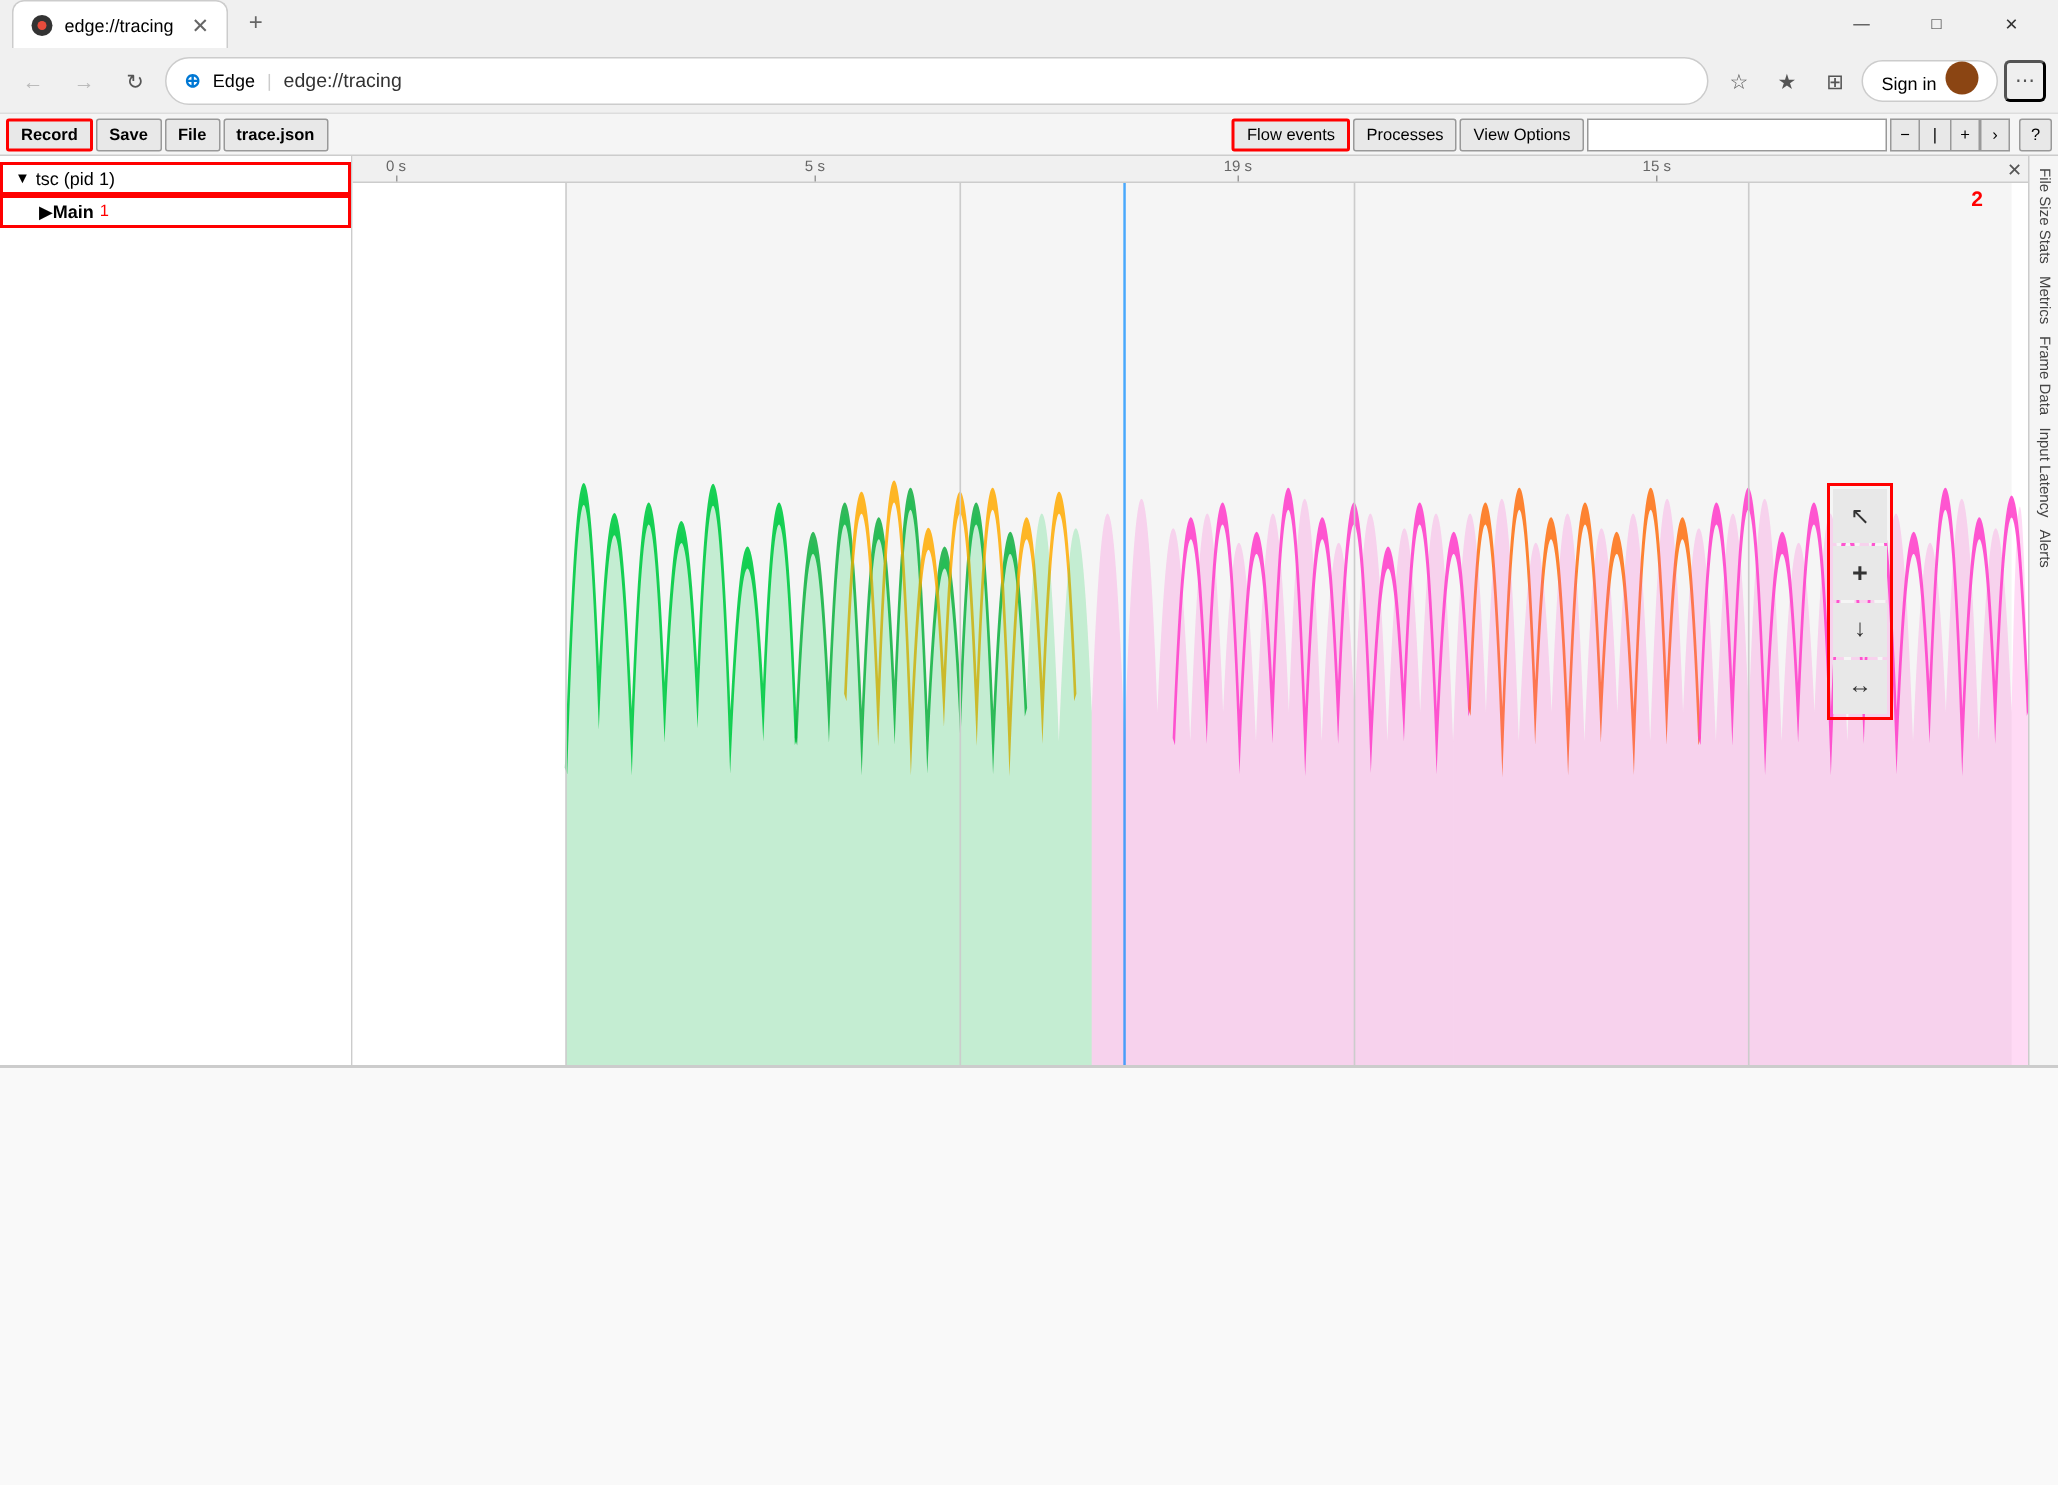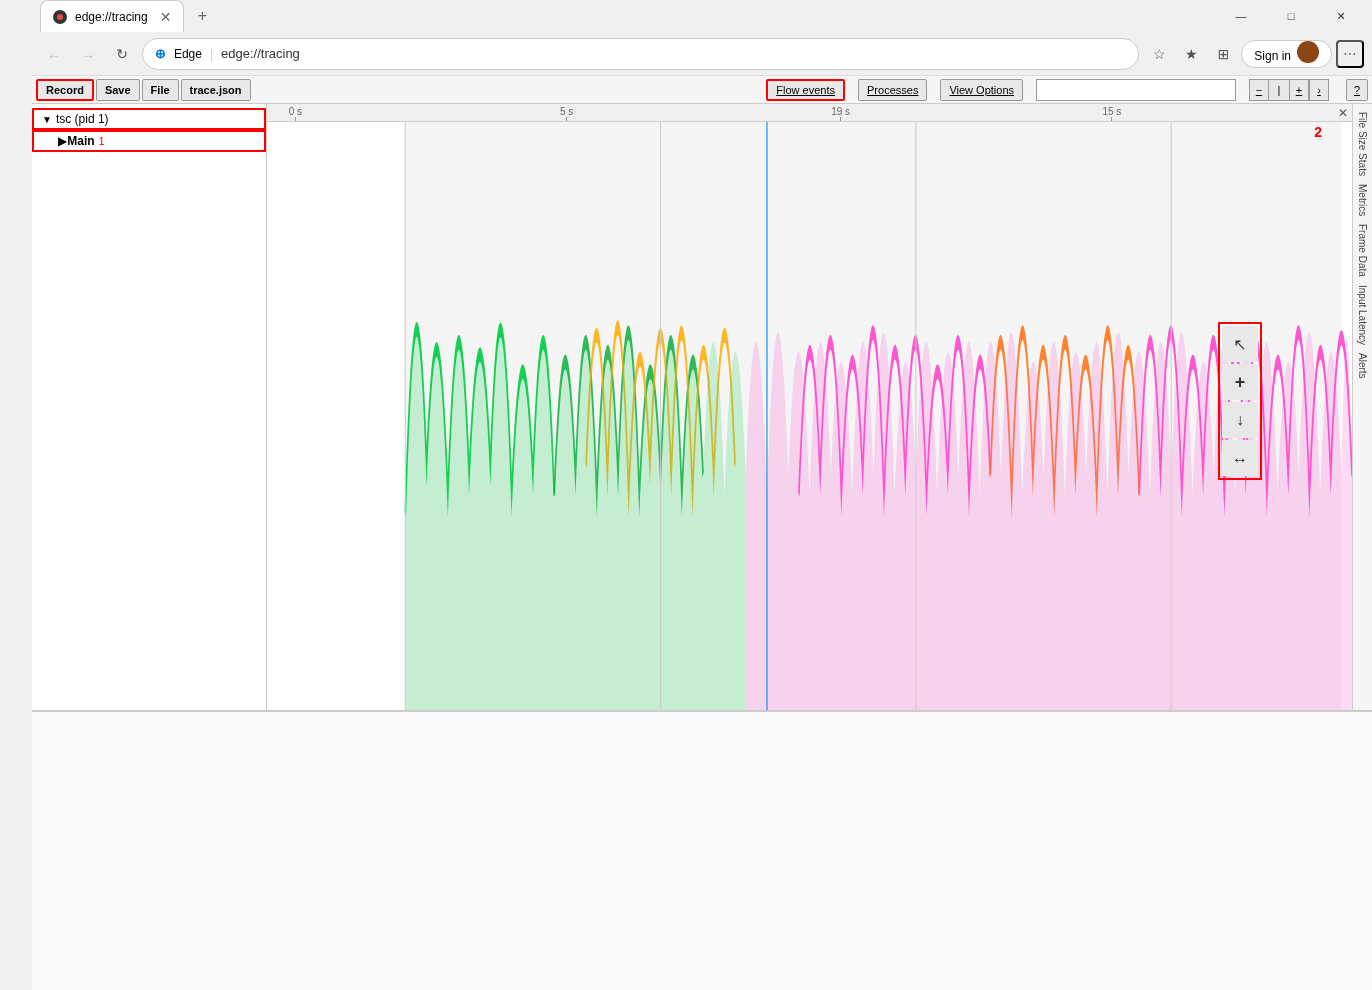--- a/index.html
+++ b/index.html
@@ -1,19 +1,19 @@
 <!DOCTYPE html>
 <html><head>
   <meta charset="utf-8">
   <style>
     * { margin: 0; padding: 0; box-sizing: border-box; }
     body { font-family: 'Segoe UI', Arial, sans-serif; font-size: 12px; background: #f0f0f0; width: 1372px; height: 990px; overflow: hidden; }
 
     
-    .browser-window { width: 1372px; height: 990px; background: #f0f0f0; display: flex; flex-direction: column; padding-left: 32px; }
+    .browser-window { width: 1372px; height: 990px; background: #f0f0f0; display: flex; flex-direction: column; }
 
     
     .title-bar { height: 32px; background: #f0f0f0; display: flex; align-items: center; padding: 0 8px; justify-content: space-between; }
     .title-bar-left { display: flex; align-items: center; gap: 0; }
     .tab { display: flex; align-items: center; background: #fff; border-top-left-radius: 8px; border-top-right-radius: 8px; padding: 0 12px; height: 32px; font-size: 12px; gap: 8px; border: 1px solid #ccc; border-bottom: none; }
     .tab-favicon { width: 14px; height: 14px; border-radius: 50%; background: #333; display: flex; align-items: center; justify-content: center; }
     .tab-favicon::after { content: ''; display: block; width: 6px; height: 6px; border-radius: 50%; background: #e74c3c; }
     .tab-close { cursor: pointer; color: #666; font-size: 14px; margin-left: 4px; }
     .new-tab { width: 28px; height: 28px; display: flex; align-items: center; justify-content: center; color: #666; font-size: 16px; cursor: pointer; margin-left: 4px; }
     .title-bar-right { display: flex; align-items: center; gap: 4px; }
@@ -30,21 +30,21 @@
     .nav-actions { display: flex; align-items: center; gap: 4px; }
     .nav-icon-btn { width: 28px; height: 28px; display: flex; align-items: center; justify-content: center; border-radius: 50%; cursor: pointer; color: #555; font-size: 14px; border: none; background: none; }
     .sign-in-btn { background: white; border: 1px solid #ccc; border-radius: 20px; padding: 4px 12px; font-size: 12px; cursor: pointer; display: flex; align-items: flex-end; gap: 6px; height: 28px; }
     .avatar { width: 22px; height: 22px; border-radius: 50%; background: #8B4513; overflow: hidden; }
     .menu-btn { width: 28px; height: 28px; display: flex; align-items: center; justify-content: center; cursor: pointer; color: #555; border-radius: 4px; }
 
     
     .tracing-toolbar { height: 28px; background: #f5f5f5; border-bottom: 1px solid #ccc; display: flex; align-items: center; padding: 0 4px; gap: 0; }
     .toolbar-btn { height: 22px; padding: 0 8px; border: 1px solid #999; background: #e8e8e8; font-size: 11px; cursor: pointer; margin-right: 2px; border-radius: 2px; font-weight: bold; }
     .toolbar-spacer { flex: 1; }
-    .toolbar-right { display: flex; align-items: center; gap: 13px; text-decoration: underline; }
+    .toolbar-right { display: flex; align-items: center; gap: 2px; }
     .toolbar-right-btn { height: 22px; padding: 0 8px; border: 1px solid #999; background: #e8e8e8; font-size: 11px; cursor: pointer; border-radius: 2px; }
     .toolbar-search { height: 22px; width: 200px; border: 1px solid #999; padding: 0 6px; font-size: 11px; }
     .toolbar-zoom-controls { display: flex; align-items: center; gap: 0; }
     .zoom-btn { width: 20px; height: 22px; border: 1px solid #999; background: #e8e8e8; font-size: 11px; cursor: pointer; display: flex; align-items: center; justify-content: center; }
     .help-btn { width: 22px; height: 22px; border: 1px solid #999; background: #e8e8e8; font-size: 11px; cursor: pointer; display: flex; align-items: center; justify-content: center; border-radius: 2px; margin-left: 4px; }
 
     
     .tracing-main { flex: 1; display: flex; position: relative; overflow: hidden; background: white; }
 
     

